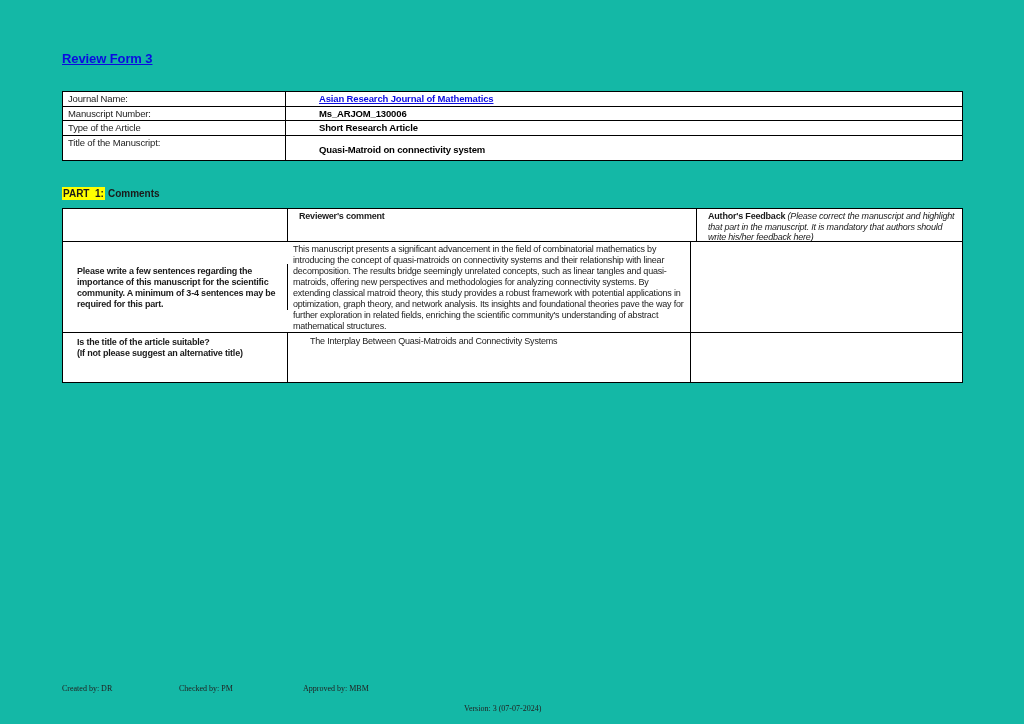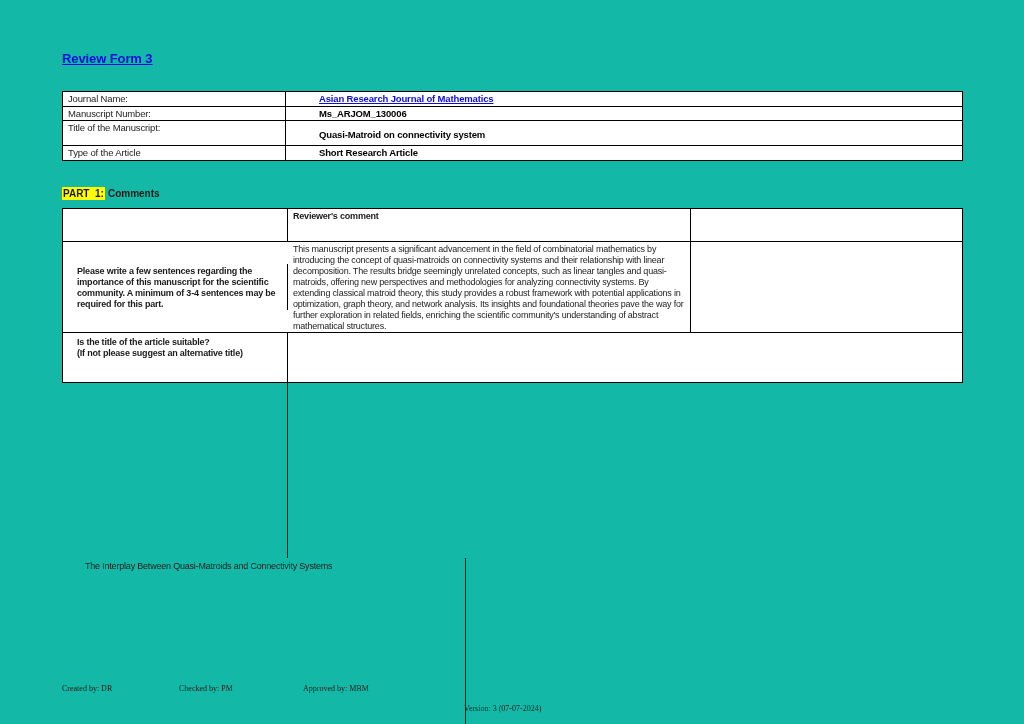--- a/index.html
+++ b/index.html
@@ -45,23 +45,23 @@
   
   .table2 {
     position:absolute; left:62px; top:208px; width:901px;
     border:1px solid #000; background:#fff; font-size:9px; letter-spacing:-0.2px;
   }
   .t2-row { display:flex; border-top:1px solid #000; }
   .t2-row:first-child { border-top:none; }
   .t2-c1 { width:225px; flex:0 0 225px; border-right:1px solid #000; overflow:hidden; }
   .t2-c2 { width:403px; flex:0 0 403px; border-right:1px solid #000; overflow:hidden; }
   .t2-c3 { flex:1; overflow:hidden; }
-  .t2-head { height:32px; }
+  .t2-head { height:32px;gap:6px; }
   .t2-r1 { height:91px;align-items:center; }
-  .t2-r2 { height:50px;flex-direction:column; }
+  .t2-r2 { height:50px; }
   .head-col2 { font-weight:bold; padding:2px 5px 0 5px; line-height:11px; }
   .head-col3 { padding:2px 5px 0 5px; line-height:10.5px; }
   .head-col3 b { font-weight:bold; }
   .head-col3 i { font-style:italic; color:#222; }
   .q-cell {
     font-weight:bold; padding:2px 9px 0 14px; line-height:11px; white-space:pre-line;
   }
   .c-cell { padding:2px 6px 0 5px; line-height:11px; color:#222; }
   .c-indent { padding-left:22px; padding-top:3px; }
   .q-pad { padding-top:4px; }
@@ -88,38 +88,41 @@
     <div class="t1-row h14">
       <div class="t1-label">Journal Name:</div>
       <div class="t1-value">
         <span class="journal-link">Asian Research Journal of Mathematics</span>
       </div>
     </div>
     <div class="t1-row h14">
       <div class="t1-label">Manuscript Number:</div>
       <div class="t1-value">Ms_ARJOM_130006</div>
     </div>
+    <div class="t1-row h15">
+      <div class="t1-label">Type of the Article</div>
+      <div class="t1-value">Short Research Article</div>
+    </div>
     <div class="t1-row h25">
       <div class="t1-label">Title of the Manuscript:</div>
       <div class="t1-value pad-title">Quasi-Matroid on connectivity system</div>
-    </div>
-    <div class="t1-row h15">
-      <div class="t1-label">Type of the Article</div>
-      <div class="t1-value">Short Research Article</div>
     </div>
   </div>
 
   <div class="part-line">
     <span class="part-highlight">PART  1:</span><span class="part-label">Comments</span>
   </div>
 
   <div class="table2">
     <div class="t2-row t2-head">
       <div class="t2-c1"></div>
       <div class="t2-c2 head-col2">Reviewer's comment</div>
+      <div class="t2-c3 head-col3">
+        <b>Author's Feedback</b><i> (Please correct the manuscript and highlight that part in the manuscript. It is mandatory that authors should write his/her feedback here)</i>
+      </div>
     </div>
     <div class="t2-row t2-r1">
       <div class="t2-c1 q-cell">Please write a few sentences regarding the importance of this manuscript for the scientific community. A minimum of 3-4 sentences may be required for this part.</div>
       <div class="t2-c2 c-cell">This manuscript presents a significant advancement in the field of combinatorial mathematics by introducing the concept of quasi-matroids on connectivity systems and their relationship with linear decomposition. The results bridge seemingly unrelated concepts, such as linear tangles and quasi-matroids, offering new perspectives and methodologies for analyzing connectivity systems. By extending classical matroid theory, this study provides a robust framework with potential applications in optimization, graph theory, and network analysis. Its insights and foundational theories pave the way for further exploration in related fields, enriching the scientific community's understanding of abstract mathematical structures.</div>
       <div class="t2-c3 c-cell"></div>
     </div>
     <div class="t2-row t2-r2">
       <div class="t2-c1 q-cell q-pad">Is the title of the article suitable?
 (If not please suggest an alternative title)</div>
       <div class="t2-c2 c-cell c-indent">The Interplay Between Quasi-Matroids and Connectivity Systems</div>

